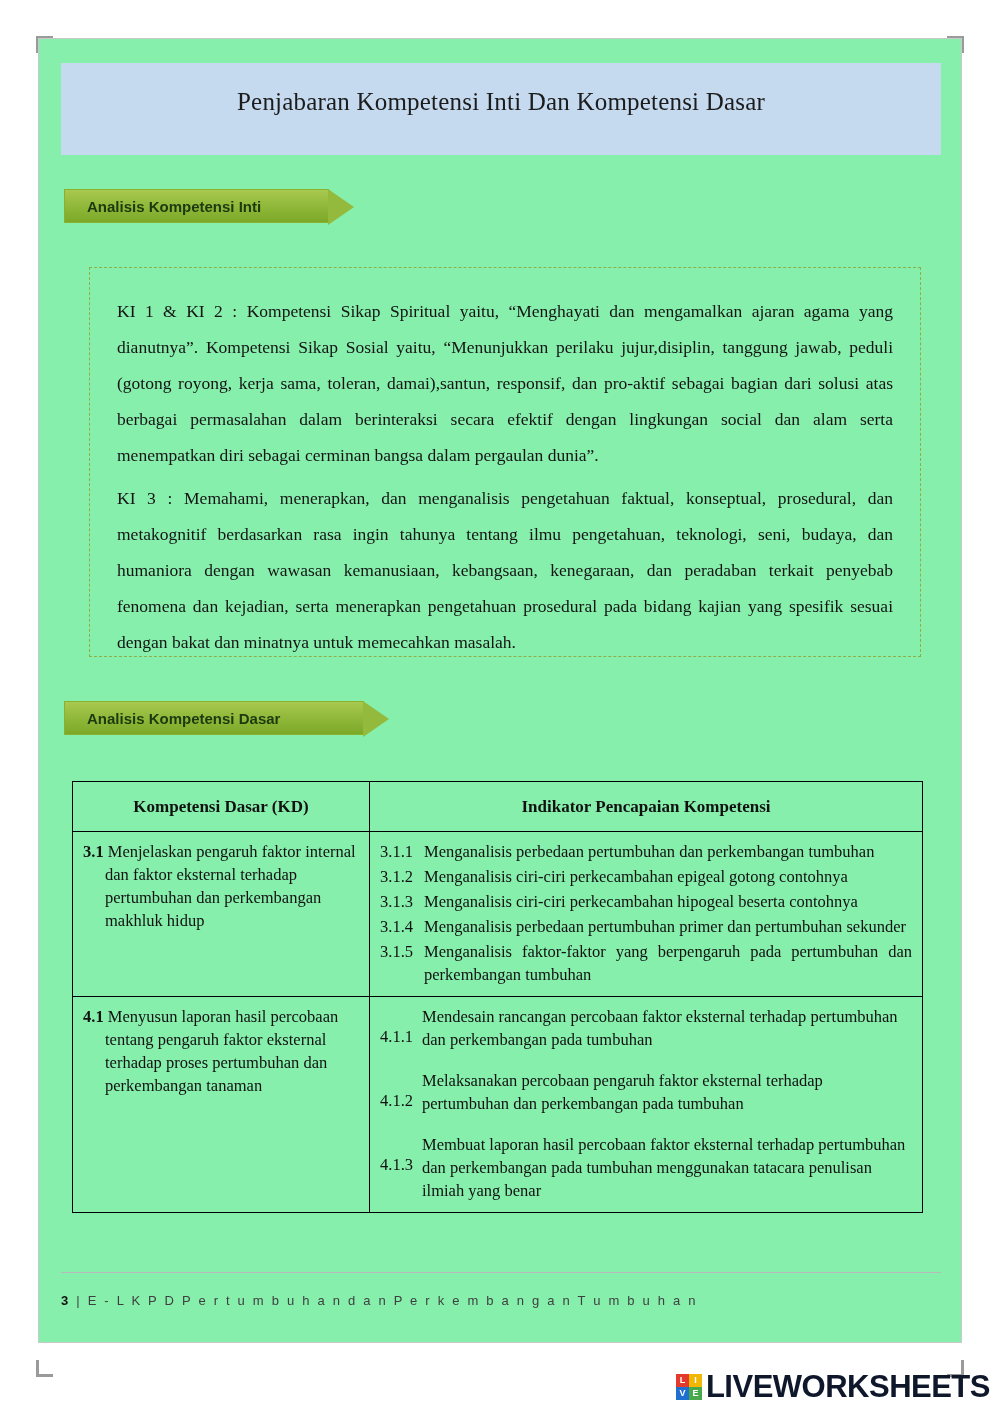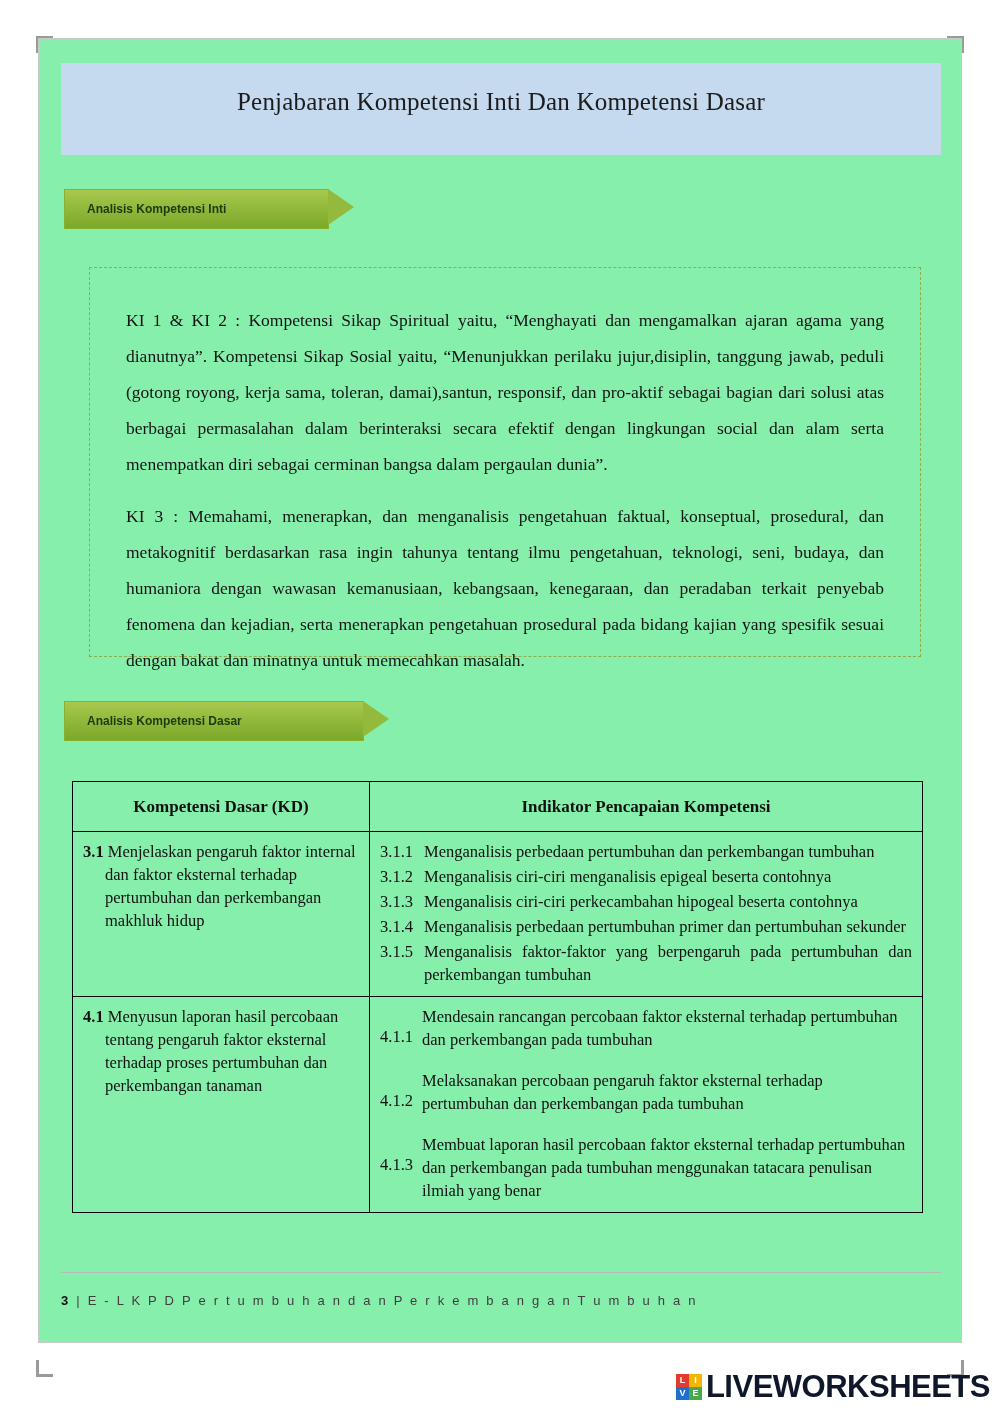--- a/index.html
+++ b/index.html
@@ -55,31 +55,31 @@
     font-size: 25px;
     color: #1c1c1c;
     letter-spacing: 0.2px;
     text-align: center;
     margin-top: -14px;
   }
 
   
   .ribbon {
     position: absolute;
-    height: 40px;
+    height: 34px;
     display: flex;
     align-items: center;
     padding-left: 22px;
     box-sizing: border-box;
     background: linear-gradient(to bottom, #a8c84f 0%, #93ba3c 45%, #7ca828 100%);
     border: 1px solid #8ab02f;
     color: #1b3a0f;
     font-family: "Liberation Sans", sans-serif;
     font-weight: bold;
-    font-size: 12px;
+    font-size: 15px;
   }
   .ribbon::after {
     content: "";
     position: absolute;
     right: -26px;
     top: -1px;
     width: 0;
     height: 0;
     border-top: 18px solid transparent;
     border-bottom: 18px solid transparent;
@@ -97,21 +97,21 @@
     height: 390px;
     border: 1px dashed #8fae46;
     box-sizing: border-box;
     padding: 18px 20px 10px 20px;
   }
   .ki-par {
     font-size: 17.5px;
     line-height: 36px;
     text-align: justify;
     color: #141414;
-    margin: 16px;
+    margin: 7px;
   }
   .ki-par + .ki-par { margin-top: 2px; }
 
   
   .kd-table {
     position: absolute;
     left: 33px;
     top: 742px;
     width: 850px;
     border-collapse: collapse;
@@ -259,21 +259,21 @@
           </div>
         </td>
         <td>
           <ul class="ind-list">
             <li>
               <span class="ind-num">3.1.1</span>
               <span class="ind-text">Menganalisis perbedaan pertumbuhan dan perkembangan tumbuhan</span>
             </li>
             <li>
               <span class="ind-num">3.1.2</span>
-              <span class="ind-text">Menganalisis ciri-ciri menganalisis epigeal beserta contohnya</span>
+              <span class="ind-text">Menganalisis ciri-ciri perkecambahan epigeal gotong contohnya</span>
             </li>
             <li>
               <span class="ind-num">3.1.3</span>
               <span class="ind-text">Menganalisis ciri-ciri perkecambahan hipogeal beserta contohnya</span>
             </li>
             <li>
               <span class="ind-num">3.1.4</span>
               <span class="ind-text">Menganalisis perbedaan pertumbuhan primer dan pertumbuhan sekunder</span>
             </li>
             <li>

